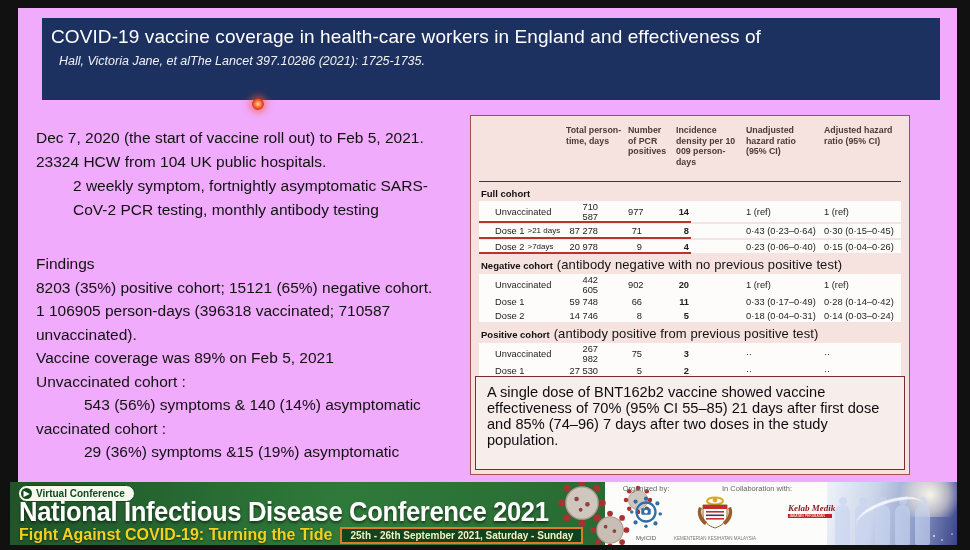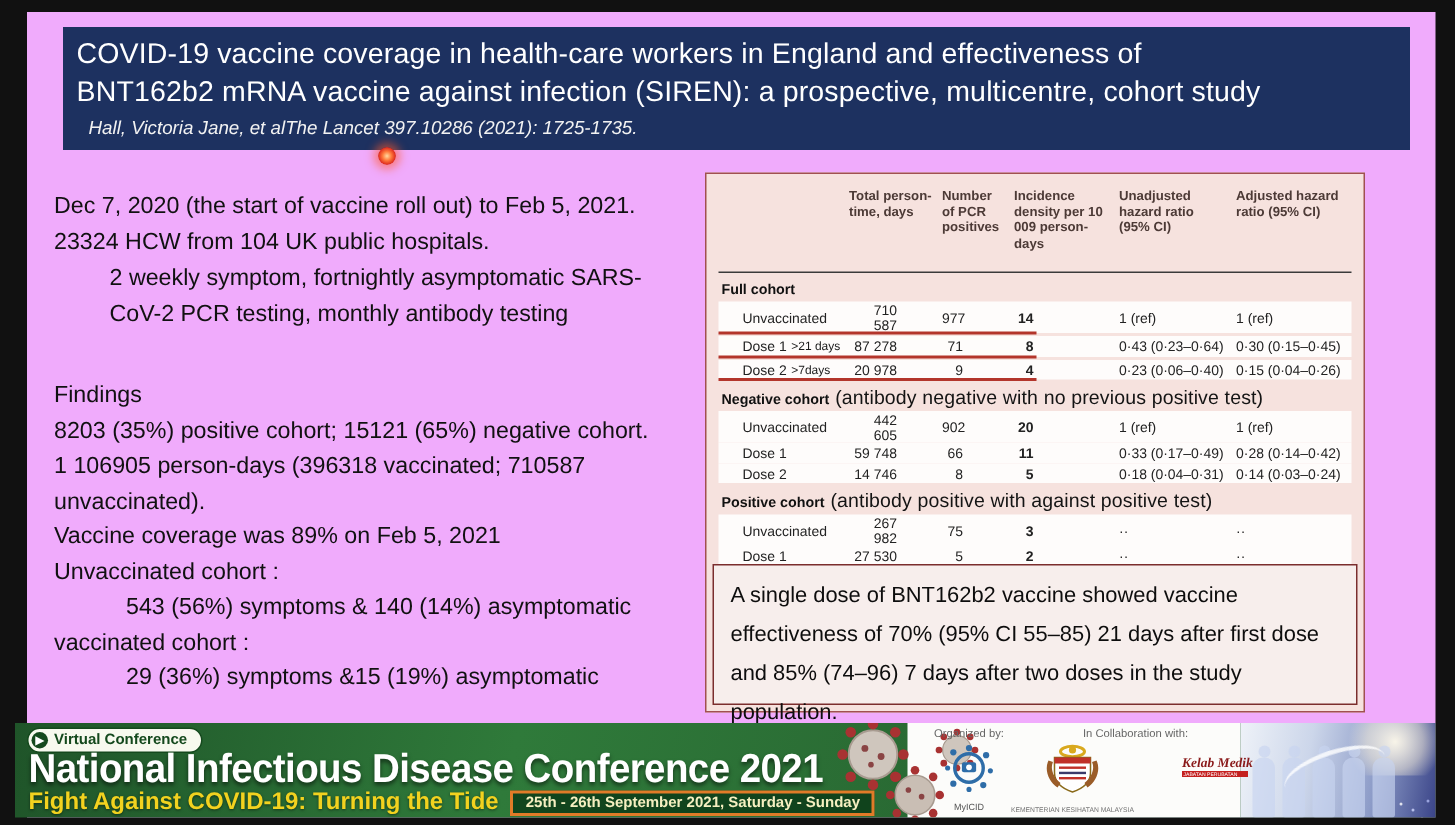--- a/index.html
+++ b/index.html
@@ -35,21 +35,21 @@
   .c1.num{padding-right:30px;}
   .c2.num{padding-right:34px;}
   .c3.num{padding-right:57px;font-weight:bold;}
   .lbl{padding-left:16px;white-space:nowrap;}
   .note{font-size:8px;color:#1a1a1a;margin-left:3px;position:relative;top:-1px;}
   .sect{font-weight:bold;font-size:9.5px;padding:4px 0 2px 2px;color:#101010;white-space:nowrap;position:relative;z-index:2;}
   .sect .anno{font-weight:normal;font-size:13px;color:#141414;margin-left:4px;letter-spacing:.1px;}
   .redline::after{content:"";position:absolute;left:0;bottom:-1px;width:212px;height:1.6px;background:var(--annotation-red,#b3352b);z-index:3;}
   .gap{height:2px;}
 
-  .summary-box{position:absolute;left:4px;top:260px;width:430px;height:94px;box-sizing:border-box;background:#f7eeec;border:1px solid #7b2d2d;padding:7px 11px;font-size:14.6px;line-height:26px;color:#0d0d0d;}
+  .summary-box{position:absolute;left:4px;top:260px;width:430px;height:94px;box-sizing:border-box;background:#f7eeec;border:1px solid #7b2d2d;padding:7px 11px;font-size:14.6px;line-height:16px;color:#0d0d0d;}
 
   
   .footer{position:absolute;left:10px;top:482px;width:947px;height:63px;overflow:hidden;background:linear-gradient(105deg,#1f5429 0%,#2f7a3a 35%,#2a6c34 60%,#1d4f27 100%);}
   .white-section{position:absolute;left:595px;top:0;width:222px;height:63px;background:#fcfcfa;}
   .people{position:absolute;left:817px;top:0;width:130px;height:63px;background:linear-gradient(100deg,#eef2f8 0%,#ccd6ea 35%,#8d9cc8 68%,#3a4488 100%);}
   .people .flare{position:absolute;right:-8px;top:-10px;width:70px;height:45px;background:radial-gradient(circle,rgba(255,250,235,.95) 0%,rgba(255,245,220,.5) 45%,rgba(255,255,255,0) 75%);}
   .person{position:absolute;bottom:0;width:15px;height:40px;background:rgba(200,212,240,.65);border-radius:7px 7px 2px 2px;}
   .person::before{content:"";position:absolute;top:-8px;left:3.5px;width:8px;height:8px;border-radius:50%;background:rgba(200,212,240,.65);}
   .swoosh{position:absolute;left:28px;top:18px;width:70px;height:26px;border-radius:50%;border-top:3px solid rgba(255,255,255,.8);transform:rotate(-18deg);filter:blur(.4px);}
   .netdots{position:absolute;right:22px;bottom:8px;width:2px;height:2px;border-radius:50%;background:#fff;opacity:.8;
@@ -76,21 +76,20 @@
 </style>
 </head>
 <body>
 
 <div class="frame">
 
   <div class="slide">
 
     <div class="title-banner">
       <div class="title-line">COVID-19 vaccine coverage in health-care workers in England and effectiveness of</div>
-      <div class="title-line">BNT162b2 mRNA vaccine against infection (SIREN): a prospective, multicentre, cohort study</div>
       <div class="cite">Hall, Victoria Jane, et alThe Lancet 397.10286 (2021): 1725-1735.</div>
     </div>
 
     <div class="laser"></div>
 
     <div class="body-text">
       <div>Dec 7, 2020 (the start of vaccine roll out) to Feb 5, 2021.</div>
       <div>23324 HCW from 104 UK public hospitals.</div>
       <div class="indent">2 weekly  symptom, fortnightly asymptomatic SARS-</div>
       <div class="indent">CoV-2 PCR testing, monthly antibody testing</div>
@@ -172,21 +171,21 @@
         <div class="trow drow">
           <div class="lbl"><span>Dose 2</span></div>
           <div class="c1 num">14 746</div>
           <div class="c2 num">8</div>
           <div class="c3 num">5</div>
           <div>0·18 (0·04–0·31)</div>
           <div>0·14 (0·03–0·24)</div>
         </div>
 
         <div class="sect">
-          <span>Positive cohort</span><span class="anno">(antibody positive with against positive test)</span>
+          <span>Positive cohort</span><span class="anno">(antibody positive from previous positive test)</span>
         </div>
         <div class="trow drow">
           <div class="lbl"><span>Unvaccinated</span></div>
           <div class="c1 num">267 982</div>
           <div class="c2 num">75</div>
           <div class="c3 num">3</div>
           <div>··</div>
           <div>··</div>
         </div>
         <div class="trow drow">

